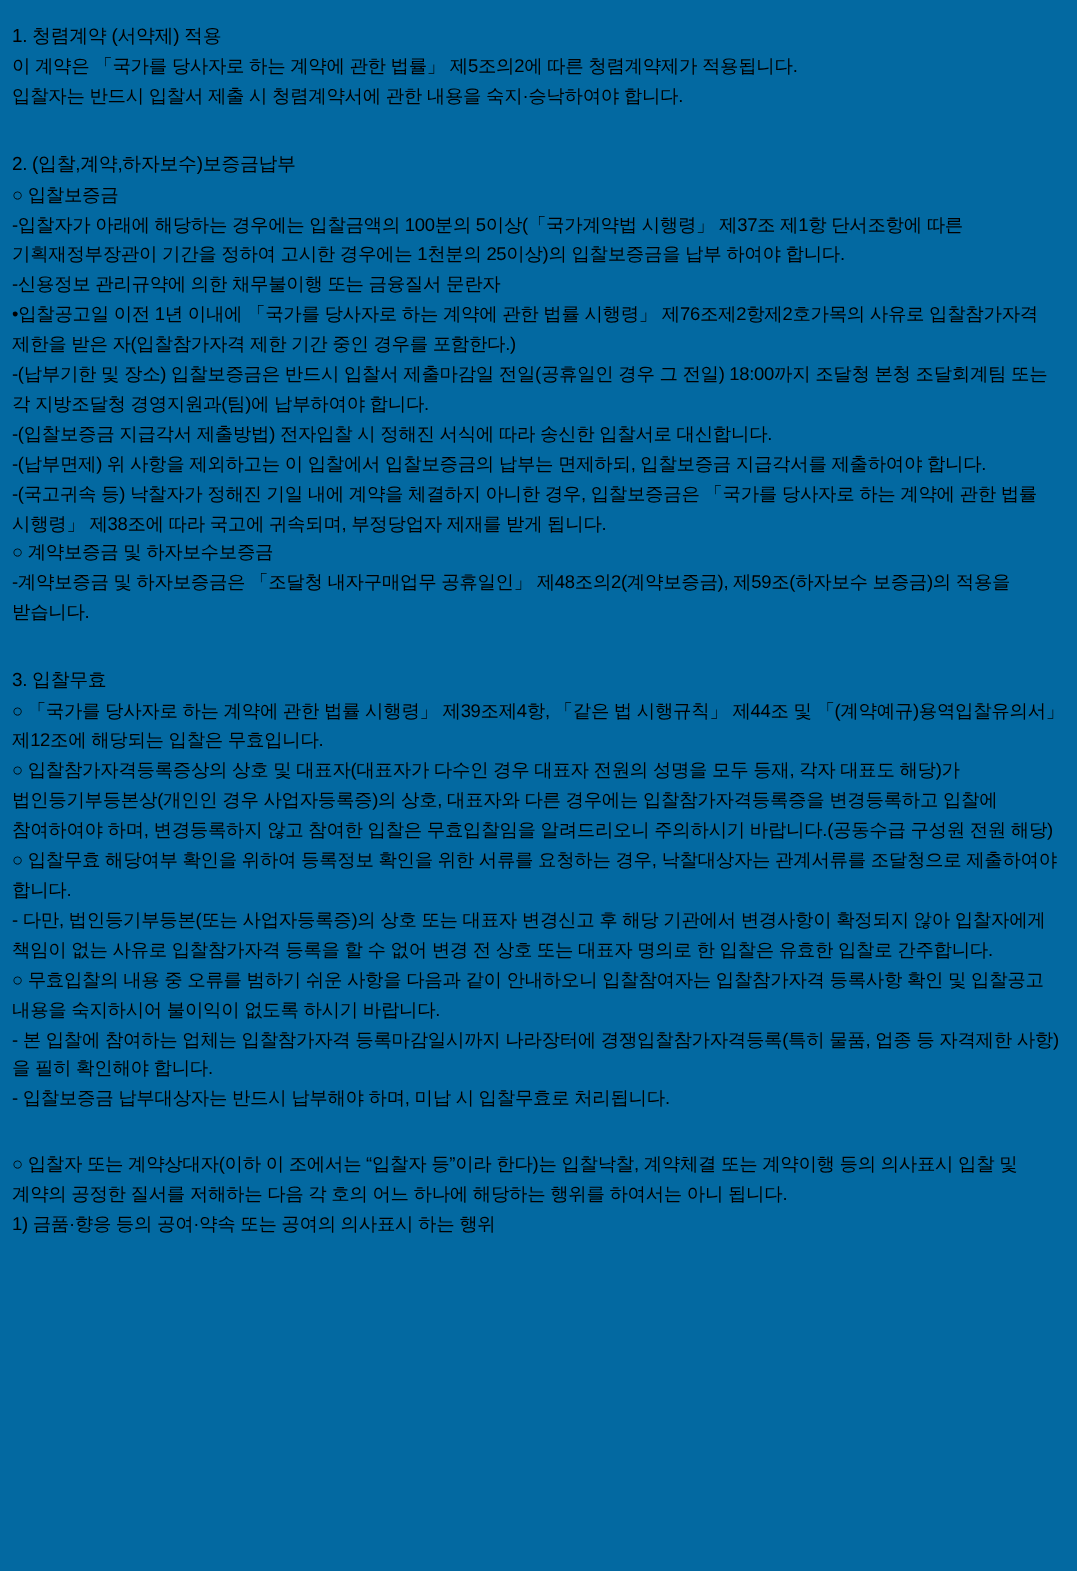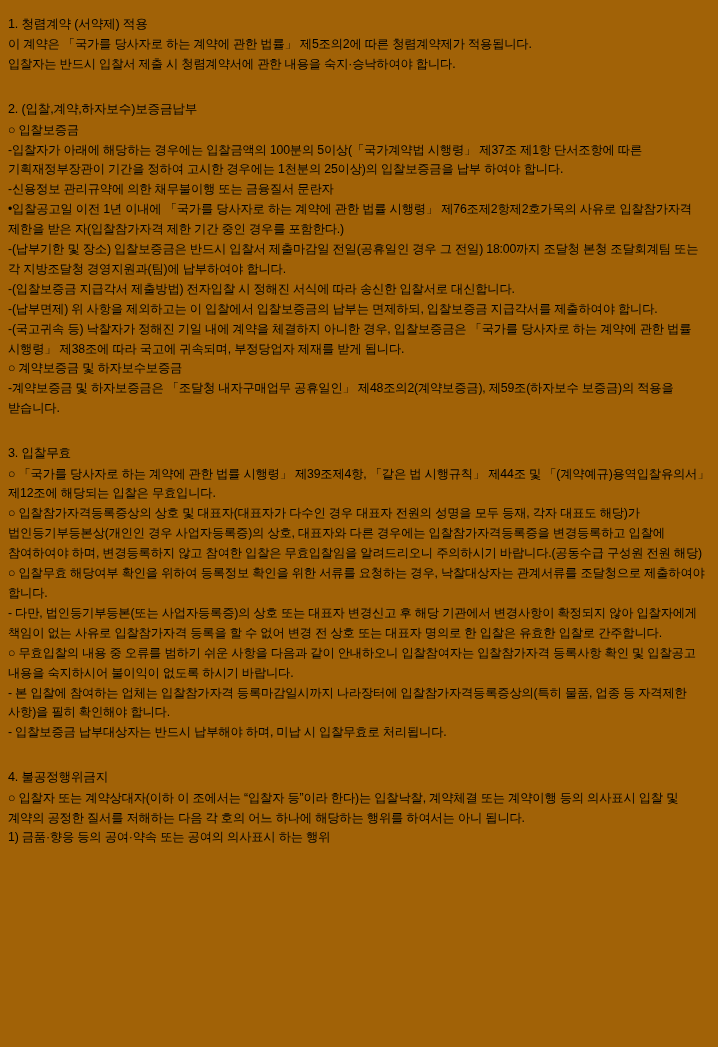--- a/index.html
+++ b/index.html
@@ -9,21 +9,21 @@
     background: #ffffff;
   }
   body {
     font-family: "Liberation Sans", "DejaVu Sans", sans-serif;
     color: #000000;
   }
   #page {
     position: relative;
     width: 718px;
     min-height: 1047px;
-    background: #a16207;
+    background: #0369a1;
     padding: 14px 8px 10px 8px;
     box-sizing: border-box;
     overflow: hidden;
   }
   .doc {
     font-size: 12.3px;
     line-height: 1.62;
     letter-spacing: -0.2px;
     word-break: keep-all;
   }
@@ -70,26 +70,25 @@
 
     <div class="gap-lg"></div>
 
     <div>
       <p class="sec-title">3. 입찰무효</p>
       <p class="para">○ 「국가를 당사자로 하는 계약에 관한 법률 시행령」 제39조제4항, 「같은 법 시행규칙」 제44조 및 「(계약예규)용역입찰유의서」 제12조에 해당되는 입찰은 무효입니다.</p>
       <p class="para">○ 입찰참가자격등록증상의 상호 및 대표자(대표자가 다수인 경우 대표자 전원의 성명을 모두 등재, 각자 대표도 해당)가 법인등기부등본상(개인인 경우 사업자등록증)의 상호, 대표자와 다른 경우에는 입찰참가자격등록증을 변경등록하고 입찰에 참여하여야 하며, 변경등록하지 않고 참여한 입찰은 무효입찰임을 알려드리오니 주의하시기 바랍니다.(공동수급 구성원 전원 해당)</p>
       <p class="para">○ 입찰무효 해당여부 확인을 위하여 등록정보 확인을 위한 서류를 요청하는 경우, 낙찰대상자는 관계서류를 조달청으로 제출하여야 합니다.</p>
       <p class="para">- 다만, 법인등기부등본(또는 사업자등록증)의 상호 또는 대표자 변경신고 후 해당 기관에서 변경사항이 확정되지 않아 입찰자에게 책임이 없는 사유로 입찰참가자격 등록을 할 수 없어 변경 전 상호 또는 대표자 명의로 한 입찰은 유효한 입찰로 간주합니다.</p>
       <p class="para">○ 무효입찰의 내용 중 오류를 범하기 쉬운 사항을 다음과 같이 안내하오니 입찰참여자는 입찰참가자격 등록사항 확인 및 입찰공고 내용을 숙지하시어 불이익이 없도록 하시기 바랍니다.</p>
-      <p class="para">- 본 입찰에 참여하는 업체는 입찰참가자격 등록마감일시까지 나라장터에 입찰참가자격등록증상의(특히 물품, 업종 등 자격제한 사항)을 필히 확인해야 합니다.</p>
+      <p class="para">- 본 입찰에 참여하는 업체는 입찰참가자격 등록마감일시까지 나라장터에 경쟁입찰참가자격등록(특히 물품, 업종 등 자격제한 사항)을 필히 확인해야 합니다.</p>
       <p class="para">- 입찰보증금 납부대상자는 반드시 납부해야 하며, 미납 시 입찰무효로 처리됩니다.</p>
     </div>
 
     <div class="gap-lg"></div>
 
     <div>
-      <p class="sec-title">4. 불공정행위금지</p>
       <p class="para">○ 입찰자 또는 계약상대자(이하 이 조에서는 “입찰자 등”이라 한다)는 입찰낙찰, 계약체결 또는 계약이행 등의 의사표시 입찰 및 계약의 공정한 질서를 저해하는 다음 각 호의 어느 하나에 해당하는 행위를 하여서는 아니 됩니다.</p>
       <p class="para">1) 금품·향응 등의 공여·약속 또는 공여의 의사표시 하는 행위</p>
     </div>
 
   </div>
 </div>
 
 </body></html>

